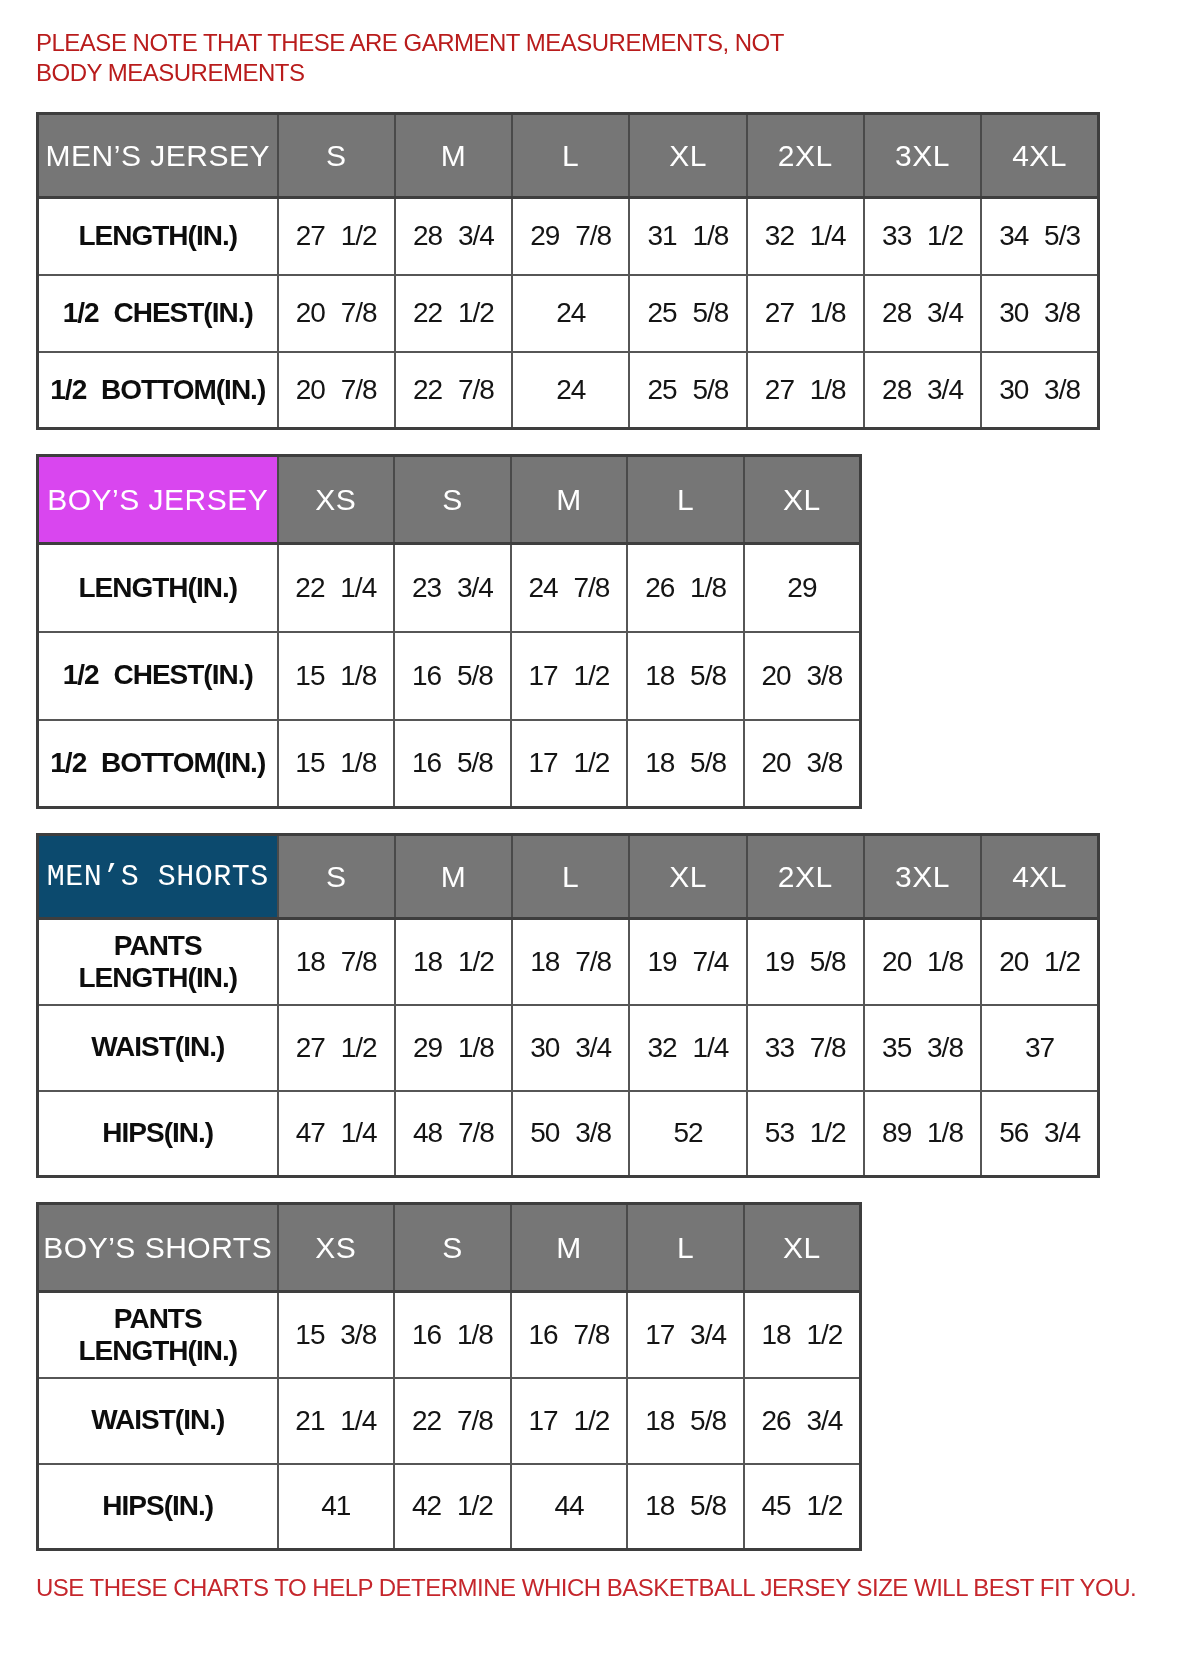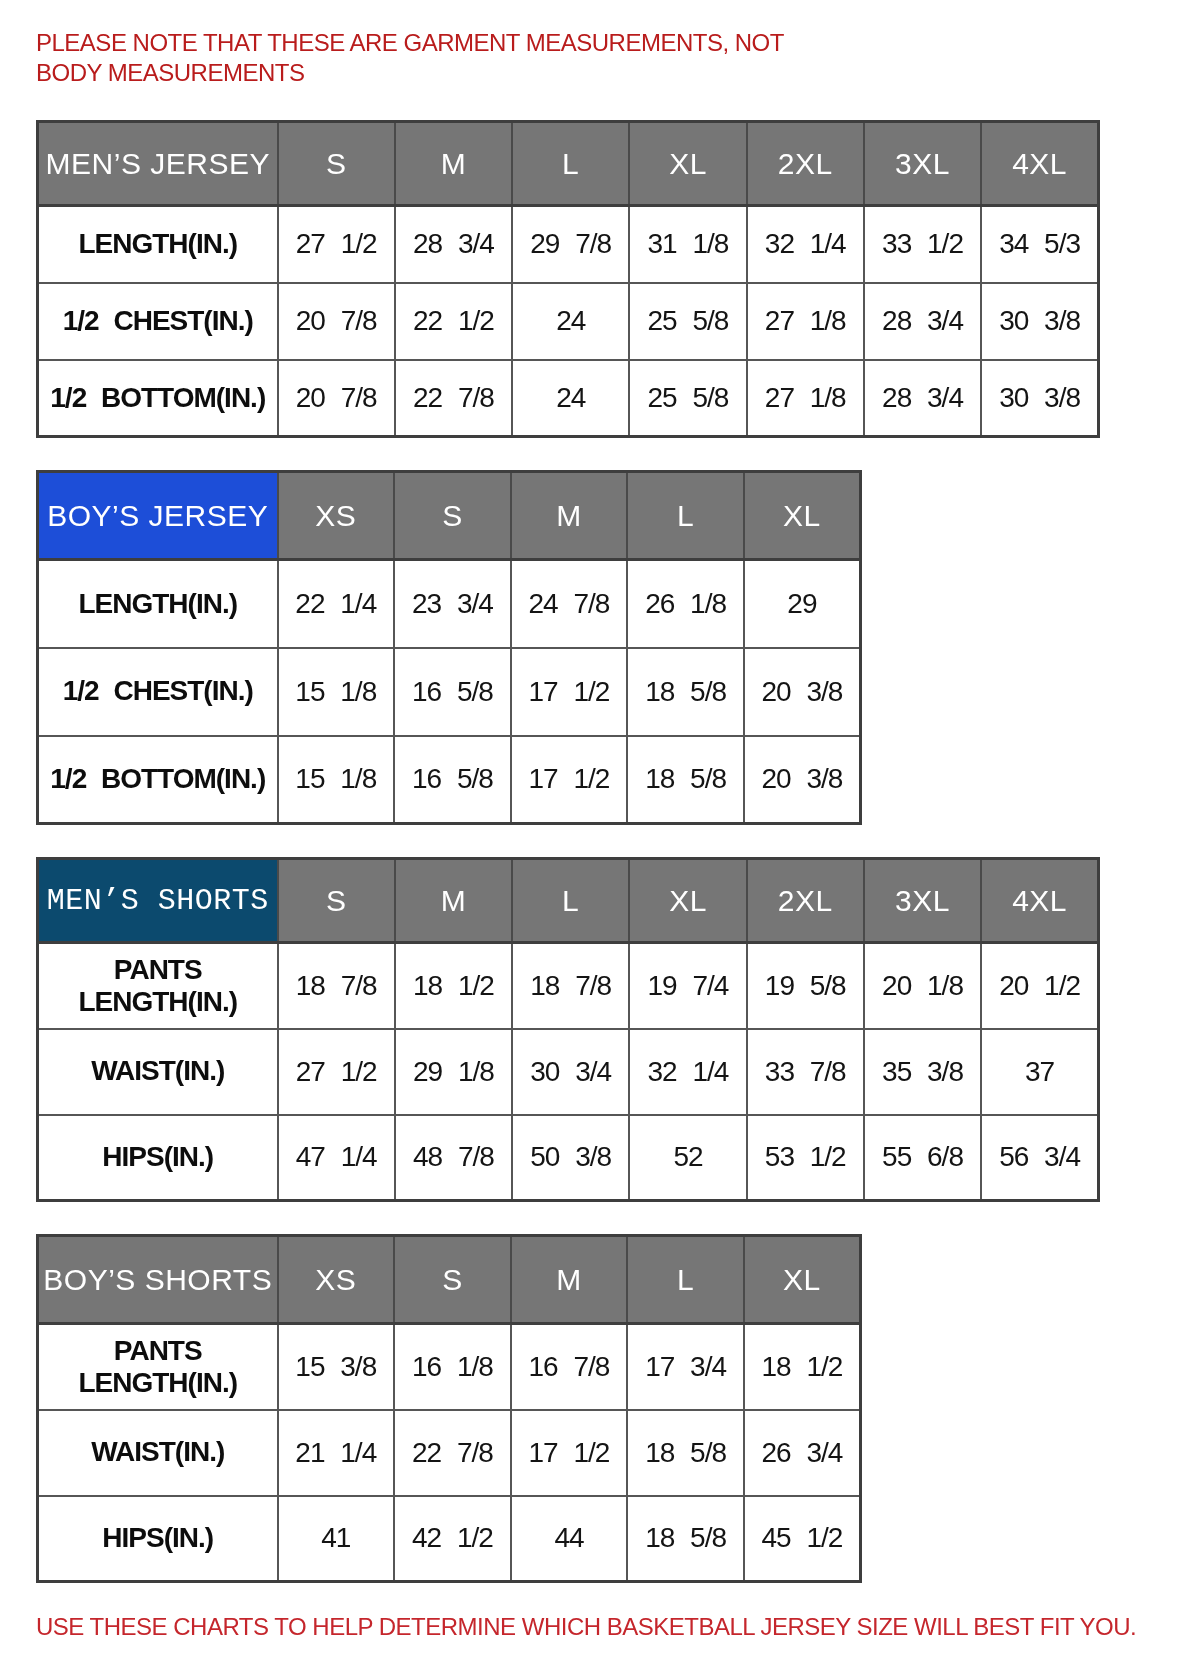--- a/index.html
+++ b/index.html
@@ -13,24 +13,24 @@
     margin:10px 0 0 0;
     font-size:62px;font-weight:700;letter-spacing:-2px;
     font-stretch:condensed;color:#0d0d0d;white-space:nowrap;
   }
   .note{
     font-stretch:condensed;
     font-size:24px;line-height:1.25;letter-spacing:-0.5px;
     margin:14px 0 10px 0;font-weight:500;
   }
   .note.top{max-width:790px;}
-  .note.bottom{margin-top:29px;white-space:nowrap;}
+  .note.bottom{margin-top:22px;white-space:nowrap;}
   table.size-table{
     border-collapse:collapse;
-    margin:32px 0 0 0;
+    margin:24px 0 0 0;
     table-layout:fixed;
     border:3px solid #3e3e3e;
   }
   table.t-wide{width:1064px;}
   table.t-narrow{width:826px;}
   .size-table th,.size-table td{
     border:2px solid #565656;
     text-align:center;vertical-align:middle;
     padding:2px 4px;
     font-stretch:condensed;
@@ -124,21 +124,21 @@
         <colgroup>
           <col style="width: 240px;">
           <col>
           <col>
           <col>
           <col>
           <col>
         </colgroup>
         <thead>
           <tr>
-            <th style="background: #1d4ed8;">BOY’S JERSEY</th>
+            <th style="background: #d946ef;">BOY’S JERSEY</th>
             <th style="background: rgb(118, 118, 118);">XS</th>
             <th style="background: rgb(118, 118, 118);">S</th>
             <th style="background: rgb(118, 118, 118);">M</th>
             <th style="background: rgb(118, 118, 118);">L</th>
             <th style="background: rgb(118, 118, 118);">XL</th>
           </tr>
         </thead>
         <tbody>
           <tr>
             <th class="rowlabel">LENGTH(IN.)</th>
@@ -210,21 +210,21 @@
             <td class="val">35 3/8</td>
             <td class="val">37</td>
           </tr>
           <tr>
             <th class="rowlabel">HIPS(IN.)</th>
             <td class="val">47 1/4</td>
             <td class="val">48 7/8</td>
             <td class="val">50 3/8</td>
             <td class="val">52</td>
             <td class="val">53 1/2</td>
-            <td class="val">55 6/8</td>
+            <td class="val">89 1/8</td>
             <td class="val">56 3/4</td>
           </tr>
         </tbody>
       </table>
       <table class="size-table t-narrow t-boys-shorts">
         <colgroup>
           <col style="width: 240px;">
           <col>
           <col>
           <col>

